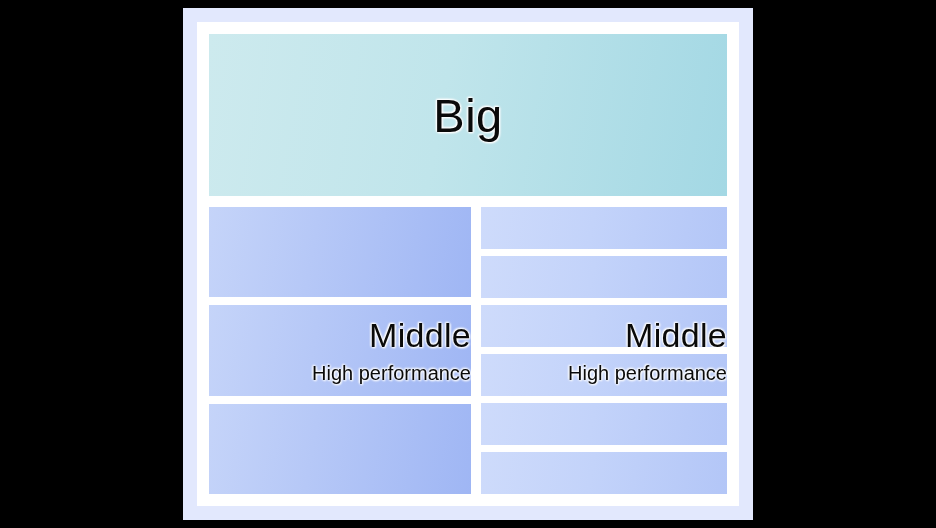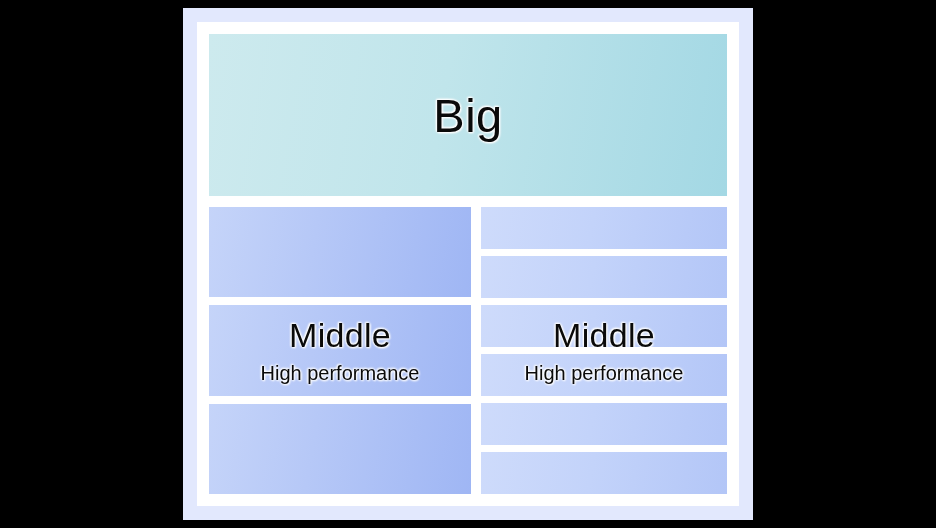--- a/index.html
+++ b/index.html
@@ -103,20 +103,21 @@
   .column-caption {
     position: absolute;
     left: 0;
     right: 0;
     text-align: center;
     pointer-events: none;
   }
   #perf-caption, #eff-caption {
     top: 50%;
     transform: translateY(-50%);
+    text-align: right;
   }
   .core-title {
     font-size: 34px;
     font-weight: 400;
     letter-spacing: 0.3px;
     color: #0a0a0a;
     line-height: 1.12;
     text-shadow:
        0 0 3px #ffffff,  0 0 3px #ffffff,
        1px 1px 2px #ffffff, -1px -1px 2px #ffffff;

